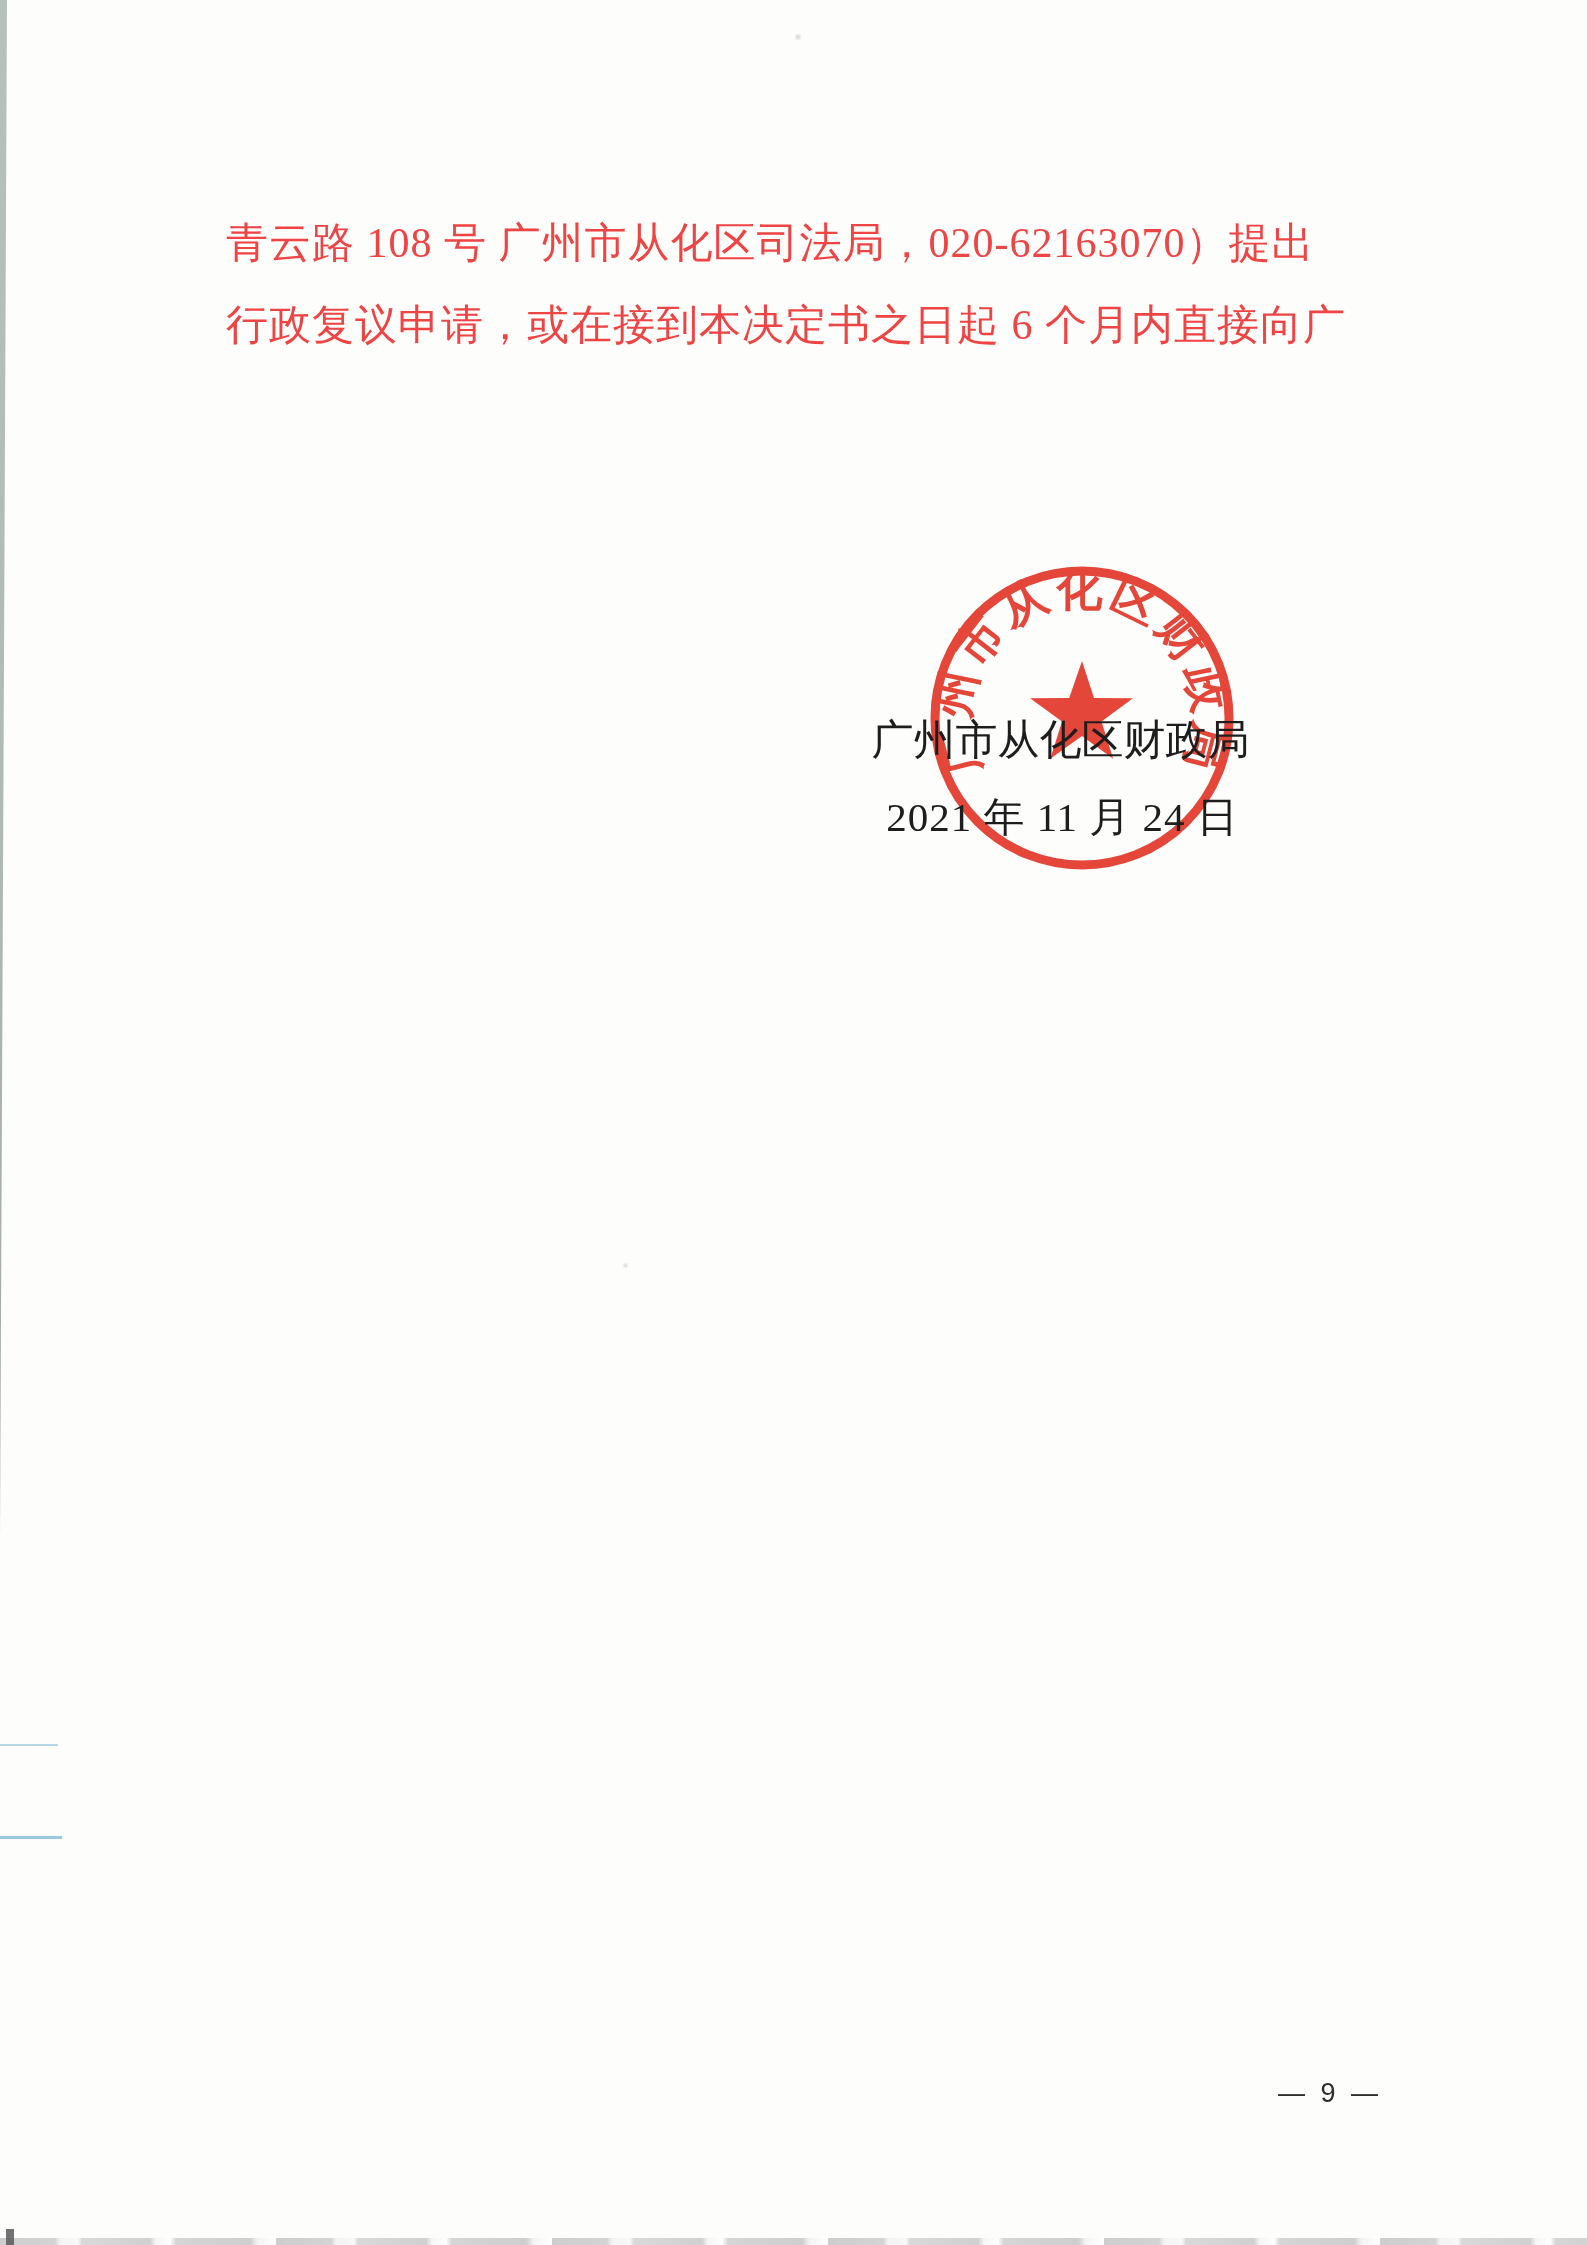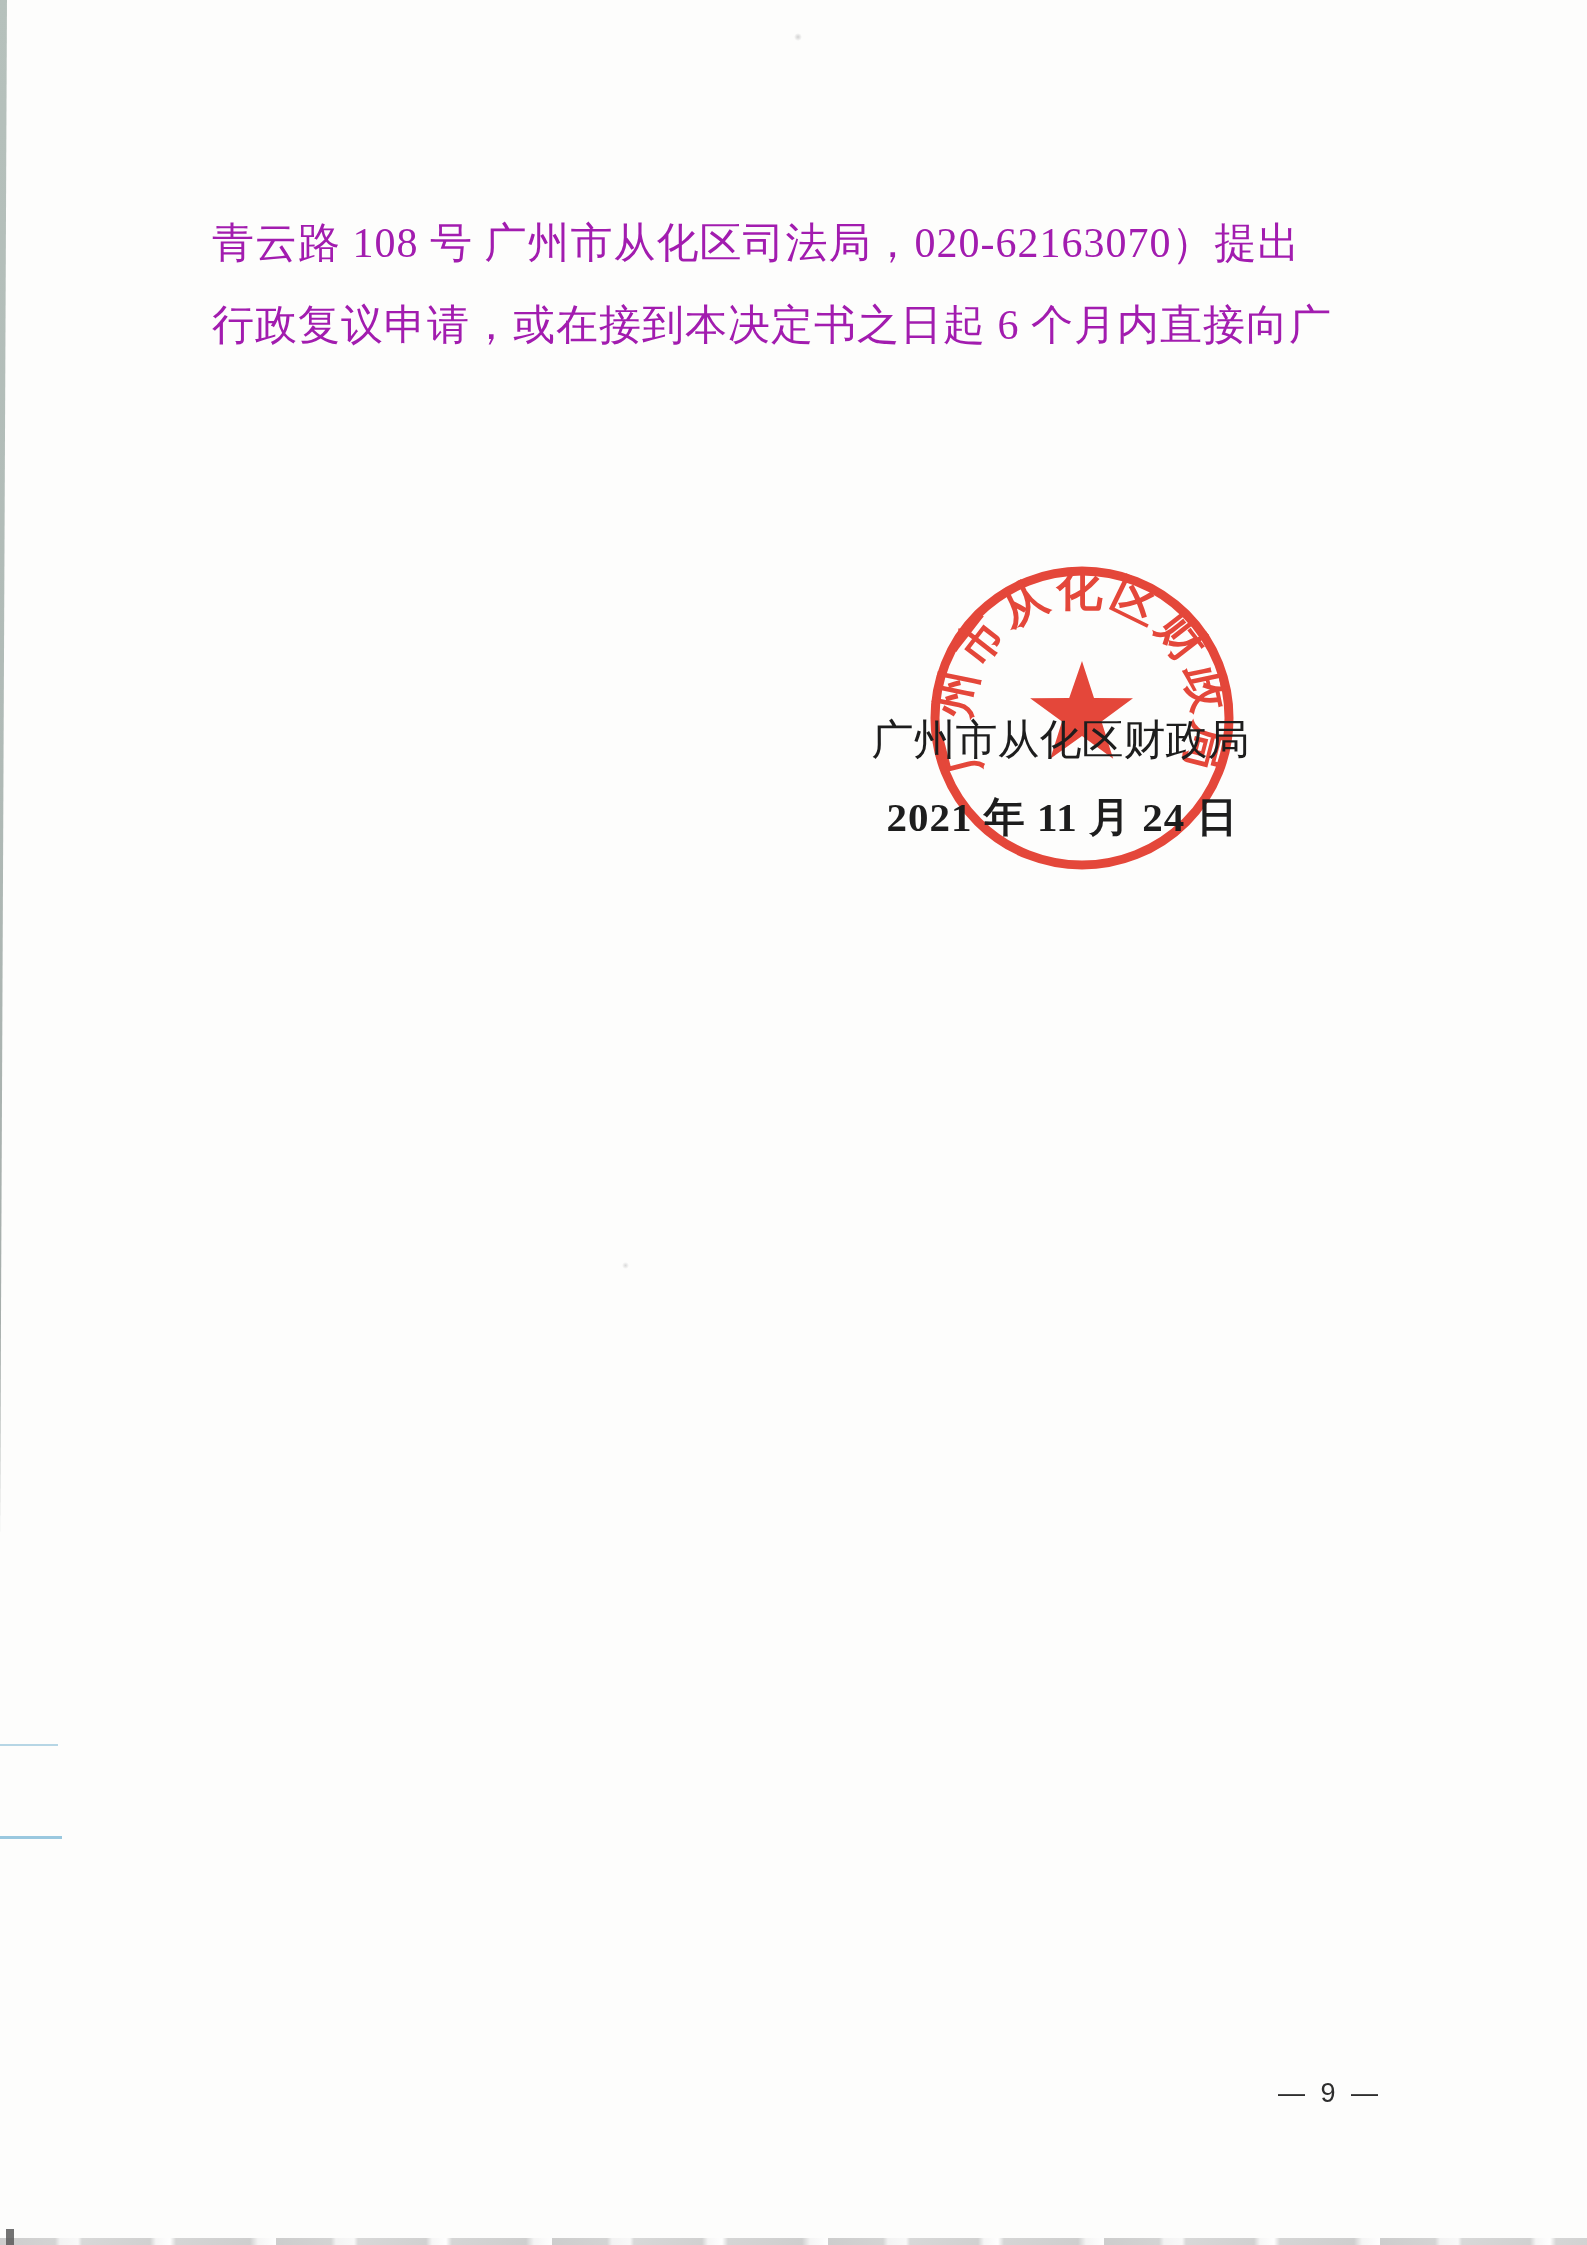--- a/index.html
+++ b/index.html
@@ -6,37 +6,37 @@
   .page{
     position:relative;
     width:1587px;height:2245px;
     background:#fdfdfc;
     overflow:hidden;
     font-family:"Liberation Serif","DejaVu Serif",serif;
   }
   
   .body-text{
     position:absolute;
-    left:212px;top:202px;width:1160px;
+    left:226px;top:202px;width:1160px;
     font-size:42px;line-height:82px;
-    color:#a21caf;
+    color:#ef4444;
     letter-spacing:1px;
     white-space:nowrap;
   }
   .body-text .line{height:82px;}
   
   .closing-org{
     position:absolute;left:868px;top:712px;width:385px;
     font-size:42px;color:#1d1d1d;text-align:center;
     white-space:nowrap;letter-spacing:0px;
   }
   .closing-date{
     position:absolute;left:880px;top:790px;width:365px;
     font-size:41px;color:#1d1d1d;text-align:center;
-    white-space:nowrap;letter-spacing:1px;font-weight:bold;
+    white-space:nowrap;letter-spacing:1px;
   }
   
   .seal{
     position:absolute;left:928px;top:565px;width:308px;height:308px;
     opacity:0.93;
   }
   
   .page-number{
     position:absolute;left:1270px;top:2078px;width:120px;
     font-size:27px;color:#2e2e2e;text-align:center;

